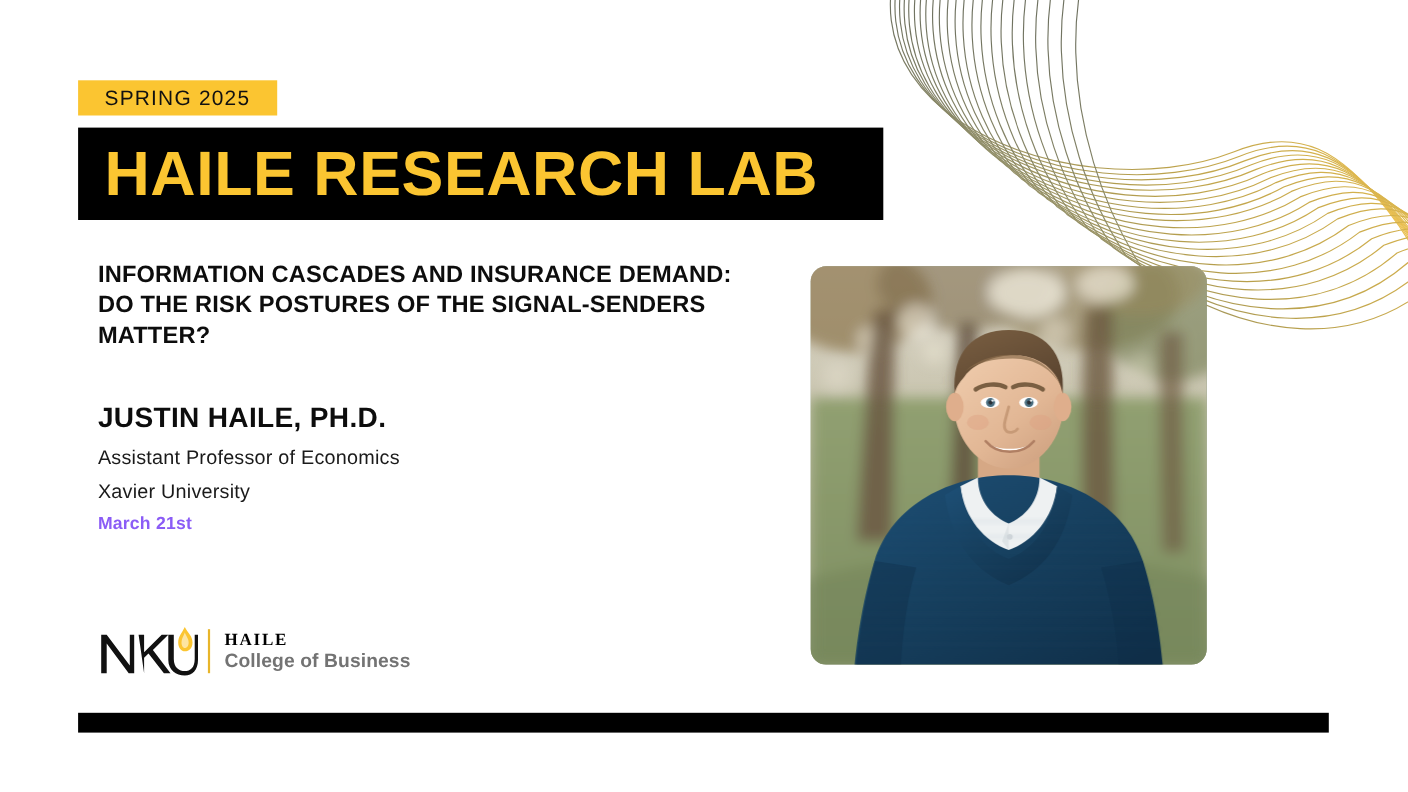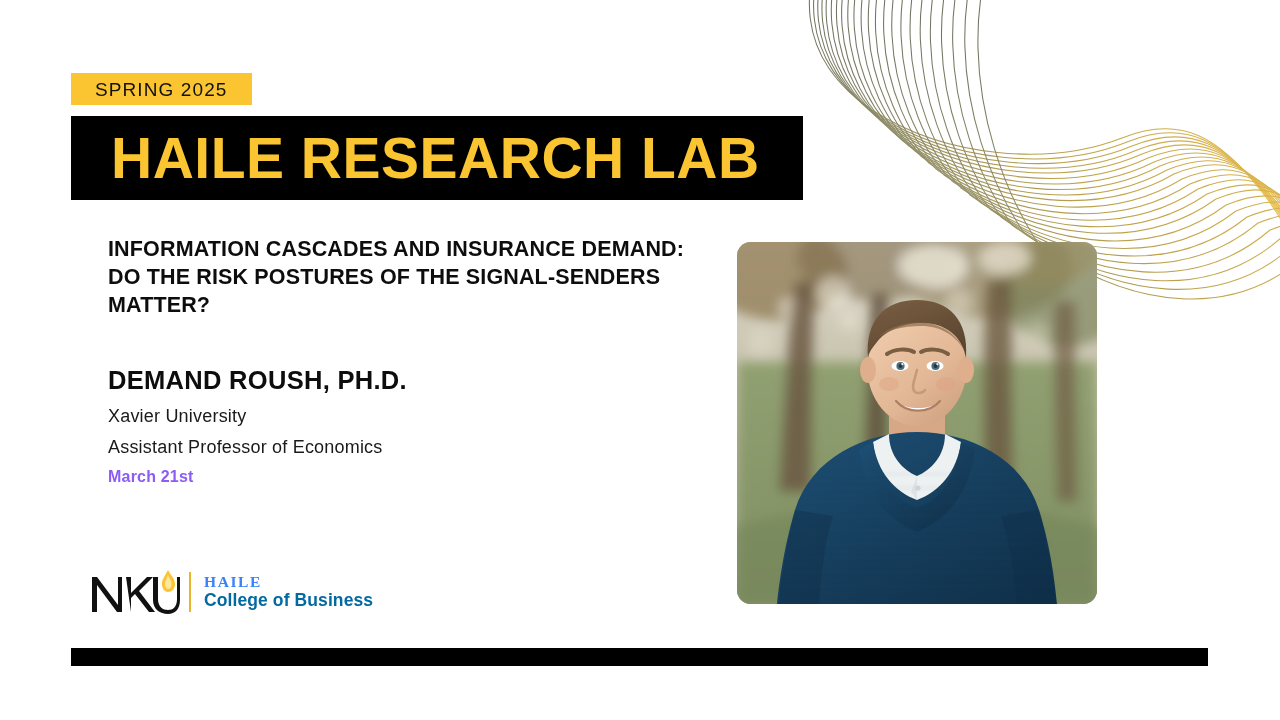--- a/index.html
+++ b/index.html
@@ -63,39 +63,38 @@
   .title-band {
     position: absolute;
     left: 71px;
     top: 116px;
     width: 732px;
     height: 84px;
     background: #000000;
     display: flex;
     align-items: center;
     box-sizing: border-box;
-    padding-left: 40px;
+    padding-left: 24px;
   }
   .title-band-text {
     font-family: "Liberation Sans", sans-serif;
     font-size: 57px;
     font-weight: bold;
     color: #fbc531;
     letter-spacing: 0.5px;
     line-height: 1;
     white-space: nowrap;
   }
 
   
   .content-col {
     position: absolute;
     left: 89px;
     top: 236px;
     width: 600px;
-    margin-left: 19px;
   }
 
   .talk-title {
     font-family: "Liberation Sans", sans-serif;
     font-size: 21.5px;
     font-weight: bold;
     color: #0d0d0d;
     line-height: 1.30;
     letter-spacing: 0.15px;
     margin: 0;
@@ -153,29 +152,29 @@
     height: 40px;
     background: #e8b52a;
     margin: 0 13px 0 8px;
   }
   .logo-words { display: flex; flex-direction: column; justify-content: center; }
   .logo-haile {
     font-family: "Liberation Serif", serif;
     font-size: 15.5px;
     font-weight: bold;
     letter-spacing: 1.6px;
-    color: #3b82f6;
+    color: #000000;
     line-height: 1.15;
   }
   .logo-college {
     font-family: "Liberation Sans", sans-serif;
     font-size: 17.5px;
     font-weight: bold;
     letter-spacing: 0.1px;
-    color: #0369a1;
+    color: #737373;
     line-height: 1.2;
     margin-top: 0;
   }
 
   
   .portrait-frame {
     position: absolute;
     left: 737px;
     top: 242px;
     width: 360px;
@@ -245,23 +244,23 @@
 
   <div class="title-band">
     <span class="title-band-text">HAILE RESEARCH LAB</span>
   </div>
 
   <div class="content-col">
 
     <h1 class="talk-title">INFORMATION CASCADES AND INSURANCE DEMAND: DO THE RISK POSTURES OF THE SIGNAL-SENDERS MATTER?</h1>
 
     <div class="speaker-block">
-      <div class="speaker-name">DEMAND ROUSH, PH.D.</div>
+      <div class="speaker-name">JUSTIN HAILE, PH.D.</div>
+      <div class="speaker-meta">Assistant Professor of Economics</div>
       <div class="speaker-meta">Xavier University</div>
-      <div class="speaker-meta">Assistant Professor of Economics</div>
       <div class="event-detail">March 21st</div>
     </div>
   </div>
 
   <div class="logo-lockup">
     <div class="logo-nku">
       <svg viewBox="0 0 92 50" width="92" height="50" aria-hidden="true">
 
         <path d="M3,45 L3,10 L8,10 L29,38 L29,10 L33,10 L33,45 L28,45 L8,18 L8,45 Z" fill="#111111"></path>
 

